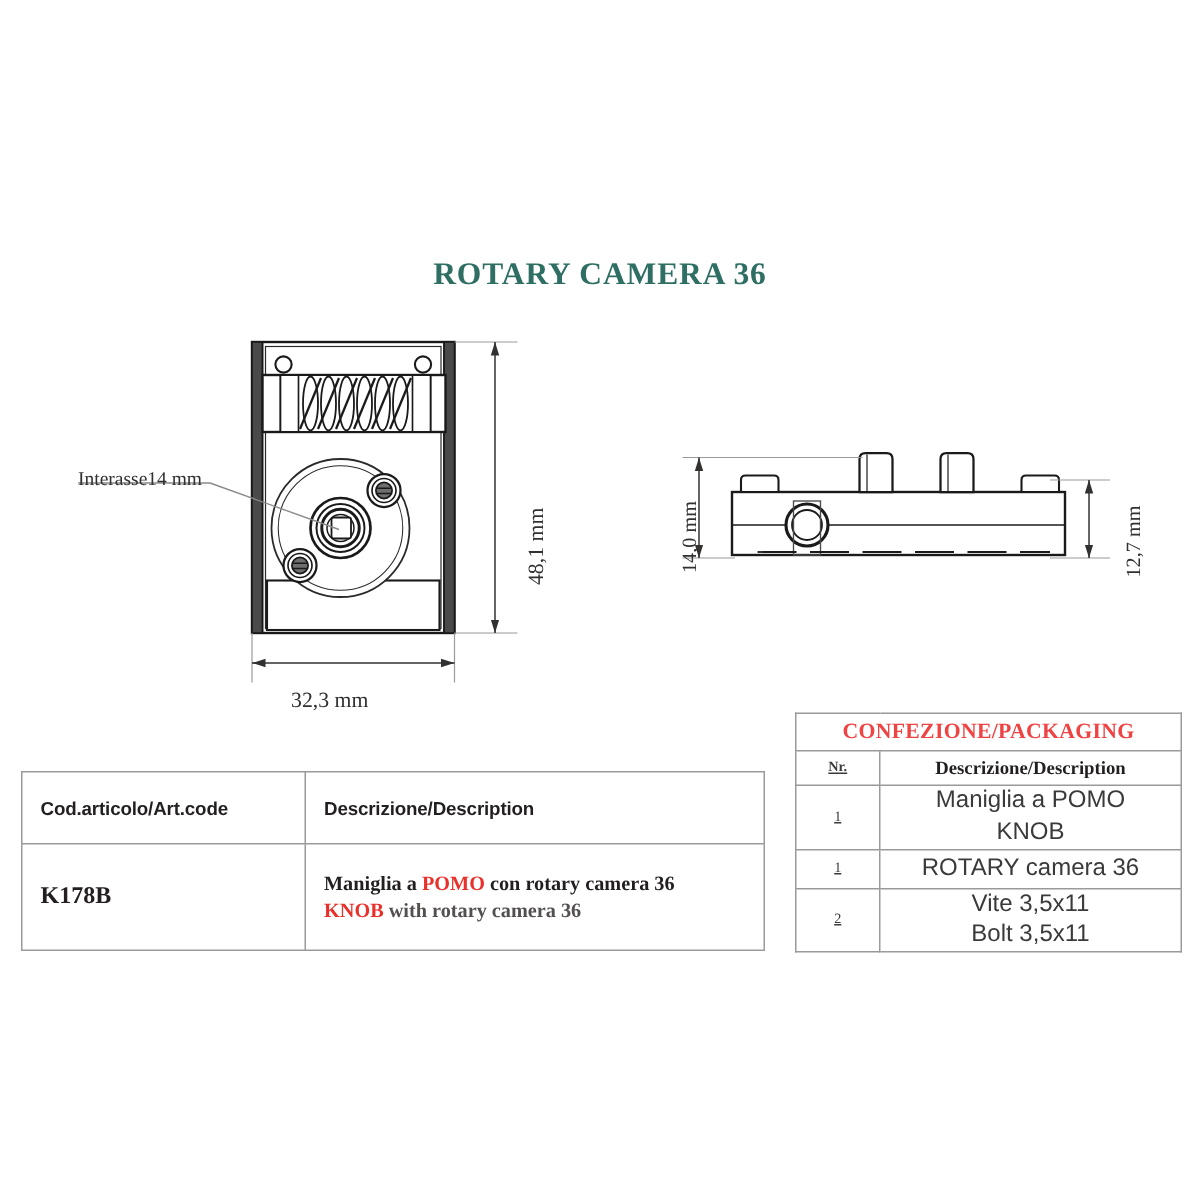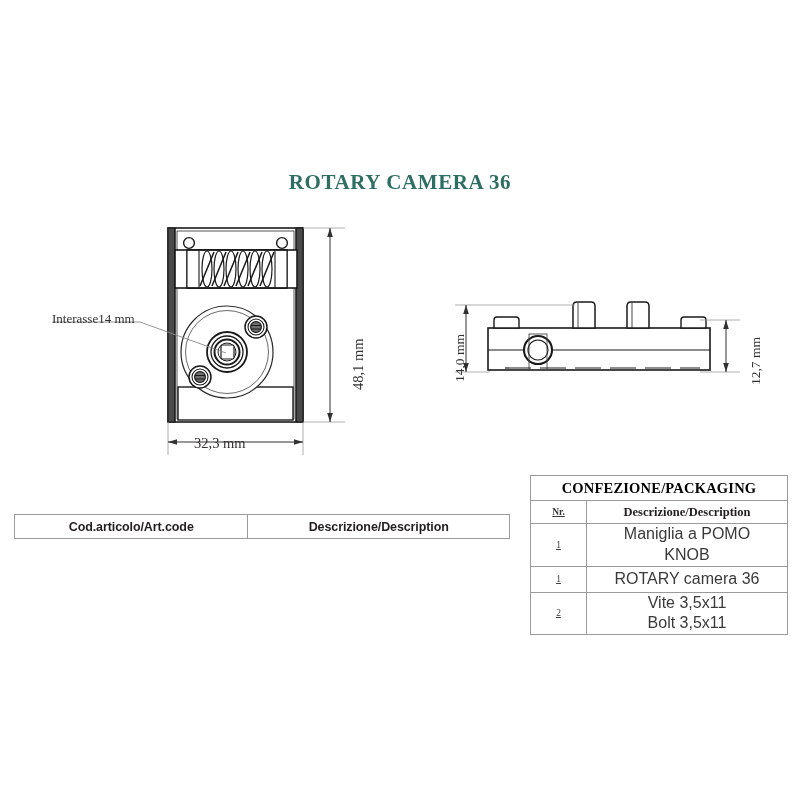--- a/index.html
+++ b/index.html
@@ -52,22 +52,22 @@
   .art-table {
     position: absolute;
     left: 14px;
     top: 514px;
     width: 496px;
     border-collapse: collapse;
     background: #ffffff;
   }
   .art-table td, .art-table th {
     border: 1px solid #9a9a9a;
-    padding: 0;
-    text-align: center;
+    padding: 12px;
+    text-align: left;
     vertical-align: middle;
   }
   .art-head {
     font-family: "Liberation Sans", sans-serif;
     font-weight: bold;
     font-size: 12.5px;
     height: 23px;
     color: #231f20;
     letter-spacing: -0.1px;
   }
@@ -101,21 +101,21 @@
   .pack-table td {
     border: 1px solid #9a9a9a;
     padding: 0;
     text-align: center;
     vertical-align: middle;
   }
   .pack-title {
     font-family: "Liberation Serif", serif;
     font-weight: bold;
     font-size: 14.5px;
-    color: #000000;
+    color: #ef4444;
     height: 24px;
     letter-spacing: 0.2px;
   }
   .pack-head {
     font-family: "Liberation Serif", serif;
     font-weight: bold;
     font-size: 12.5px;
     height: 22px;
   }
   .pack-nr {
@@ -296,33 +296,40 @@
       <line x1="466" y1="305" x2="466" y2="372" stroke="#333030" stroke-width="1" marker-start="url(#arrR)" marker-end="url(#arrL)"></line>
 
       <line x1="700" y1="320" x2="740" y2="320" stroke="#9a9a9a" stroke-width="0.8"></line>
       <line x1="700" y1="372" x2="740" y2="372" stroke="#9a9a9a" stroke-width="0.8"></line>
       <line x1="726" y1="320" x2="726" y2="372" stroke="#333030" stroke-width="1" marker-start="url(#arrR)" marker-end="url(#arrL)"></line>
     </g>
   </svg>
 
   <div class="dim dim-vert" style="left:350px; top:390px;">48,1 mm</div>
 
-  <div class="dim" style="left:194px; top:435px;">32,3 mm</div>
+  <div class="dim" style="left:194px; top:459px;">32,3 mm</div>
 
   <div class="leader-text" style="left:52px; top:311px;text-align:center;">Interasse14 mm</div>
 
   <div class="dim dim-vert" style="left:452px; top:382px; font-size:13.5px;">14,0 mm</div>
 
   <div class="dim dim-vert" style="left:748px; top:385px; font-size:13.5px;">12,7 mm</div>
 
   <table class="art-table">
     <tbody>
         <tr>
       <td class="art-head">Cod.articolo/Art.code</td>
       <td class="art-head">Descrizione/Description</td>
+    </tr>
+    <tr>
+      <td class="art-code">K178B</td>
+      <td class="art-desc">
+        <div><span>Maniglia a </span><span class="red">POMO</span><span> con rotary camera 36</span></div>
+        <div class="desc-en"><span class="red">KNOB</span><span> with rotary camera 36</span></div>
+      </td>
     </tr>
   </tbody>
     </table>
 
   <table class="pack-table">
     <tbody>
         <tr>
       <td class="pack-title" colspan="2">CONFEZIONE/PACKAGING</td>
     </tr>
     <tr>

